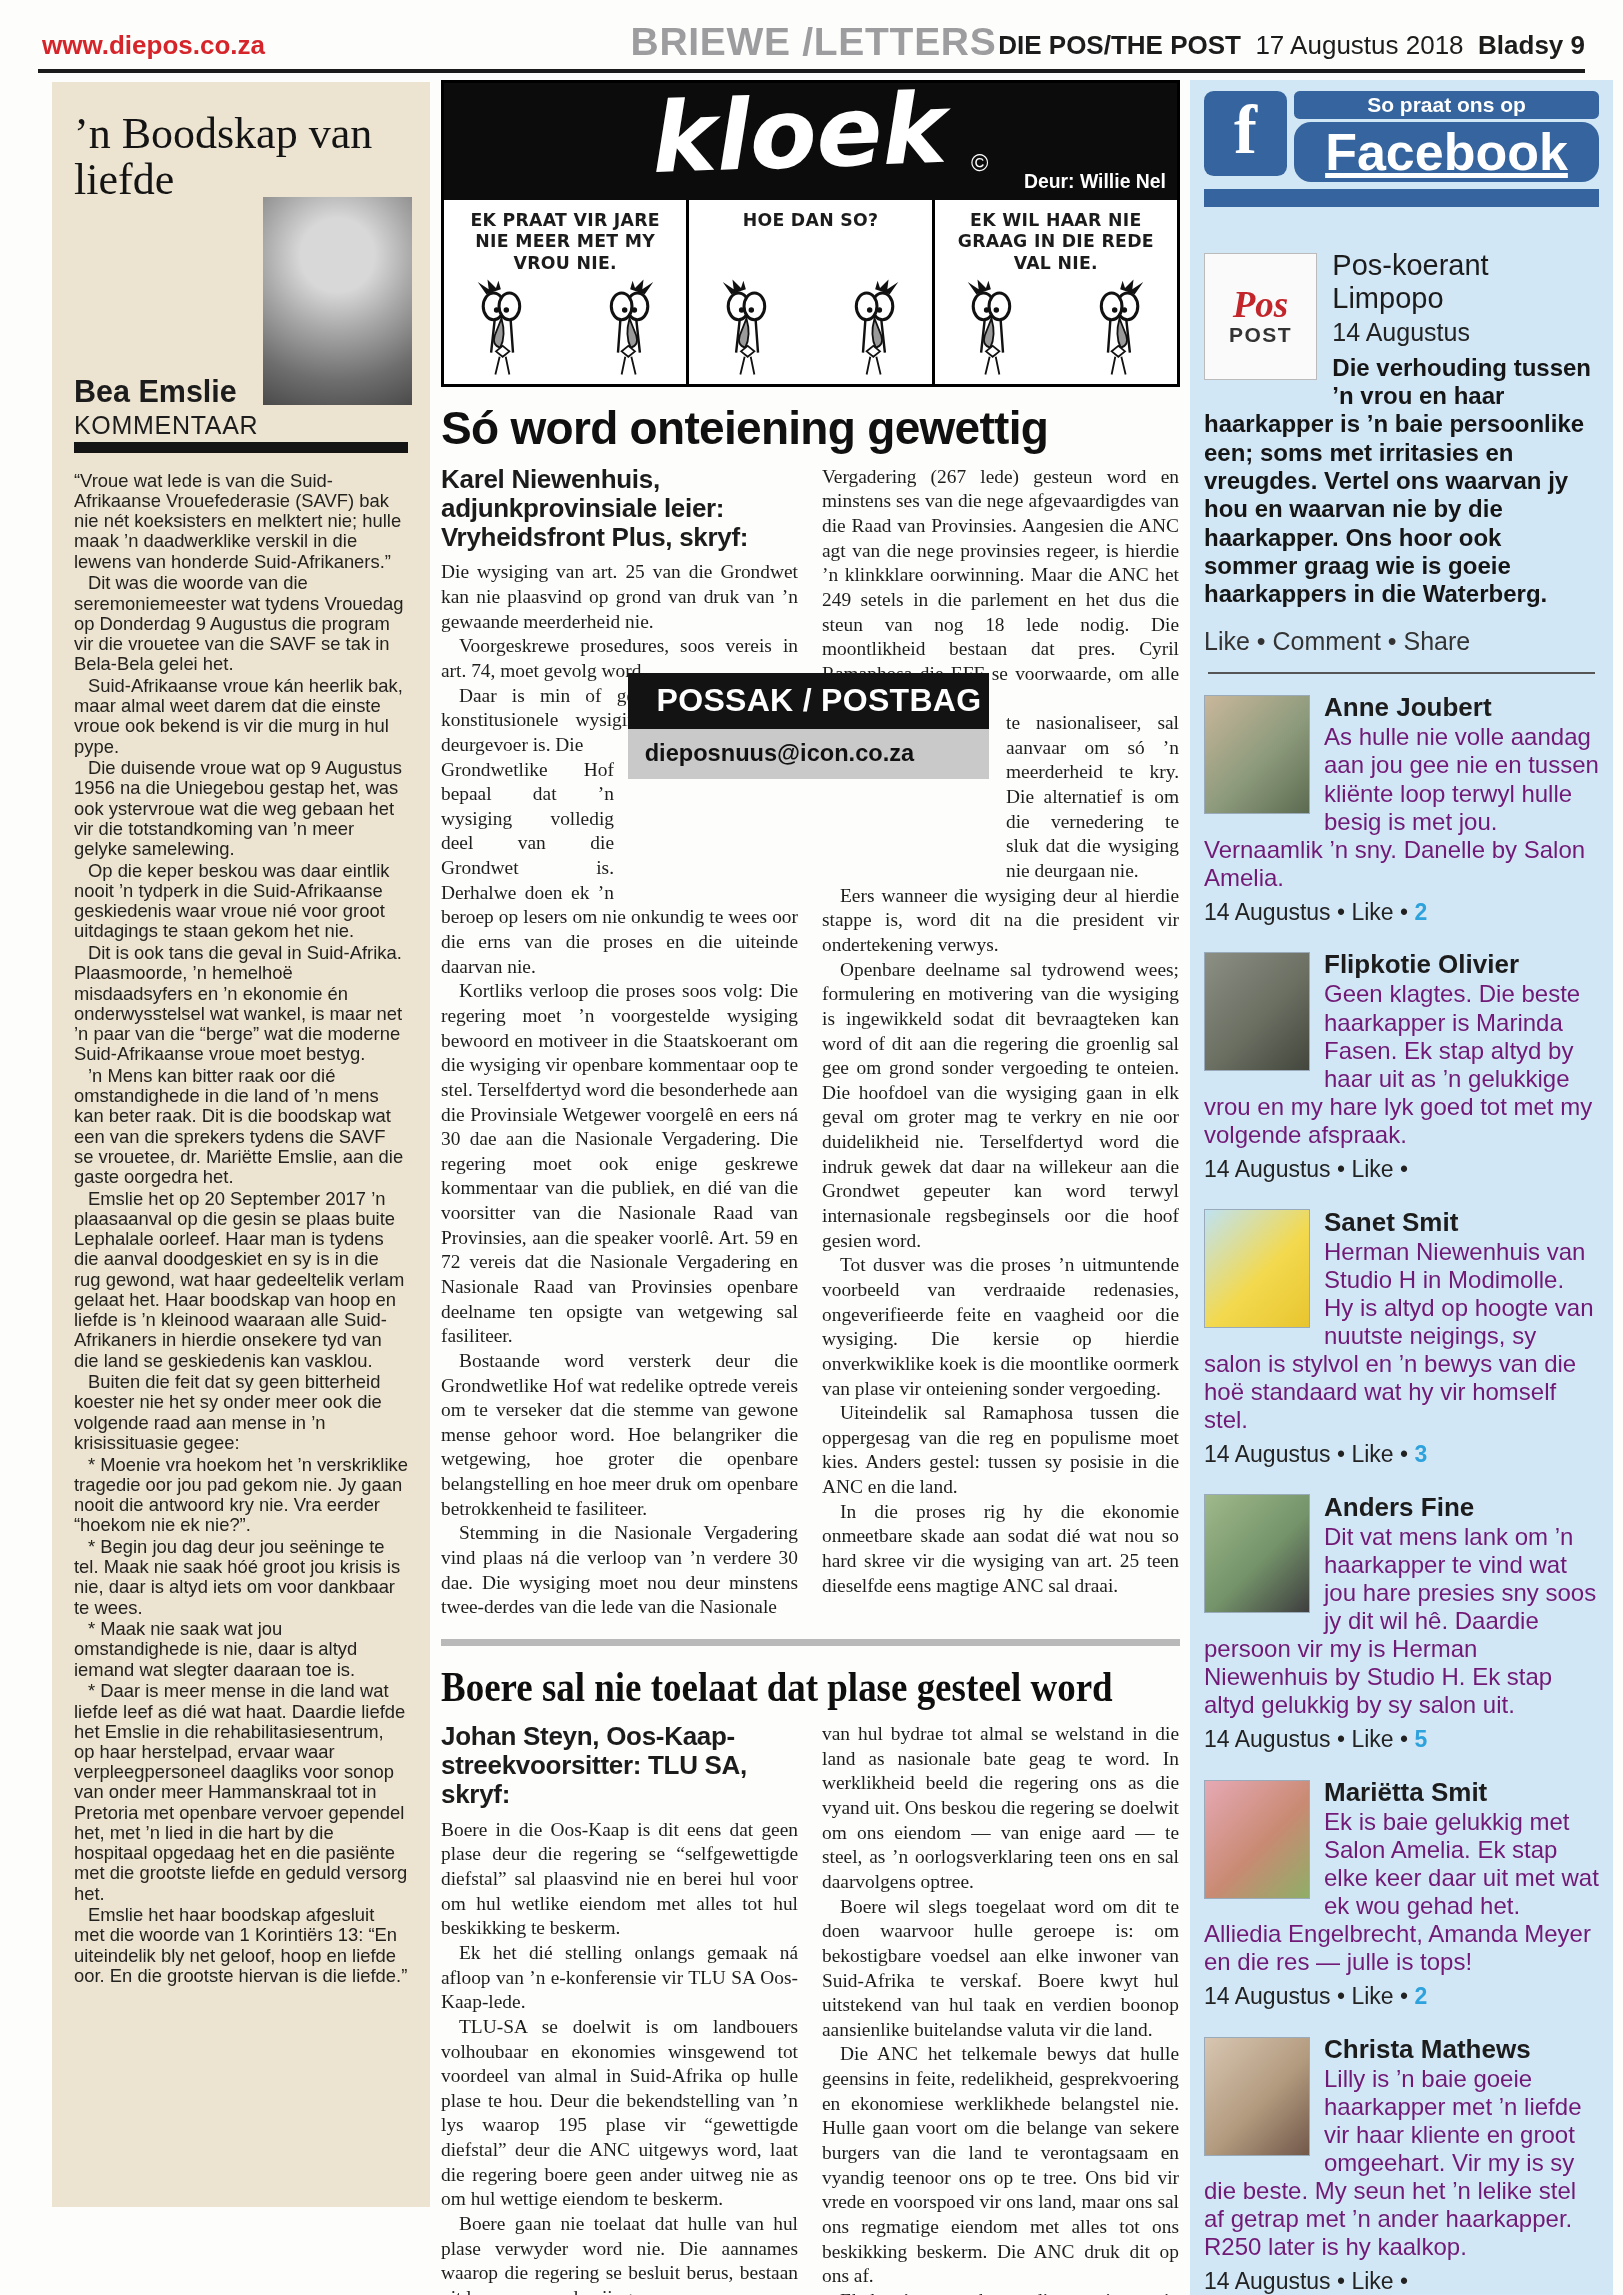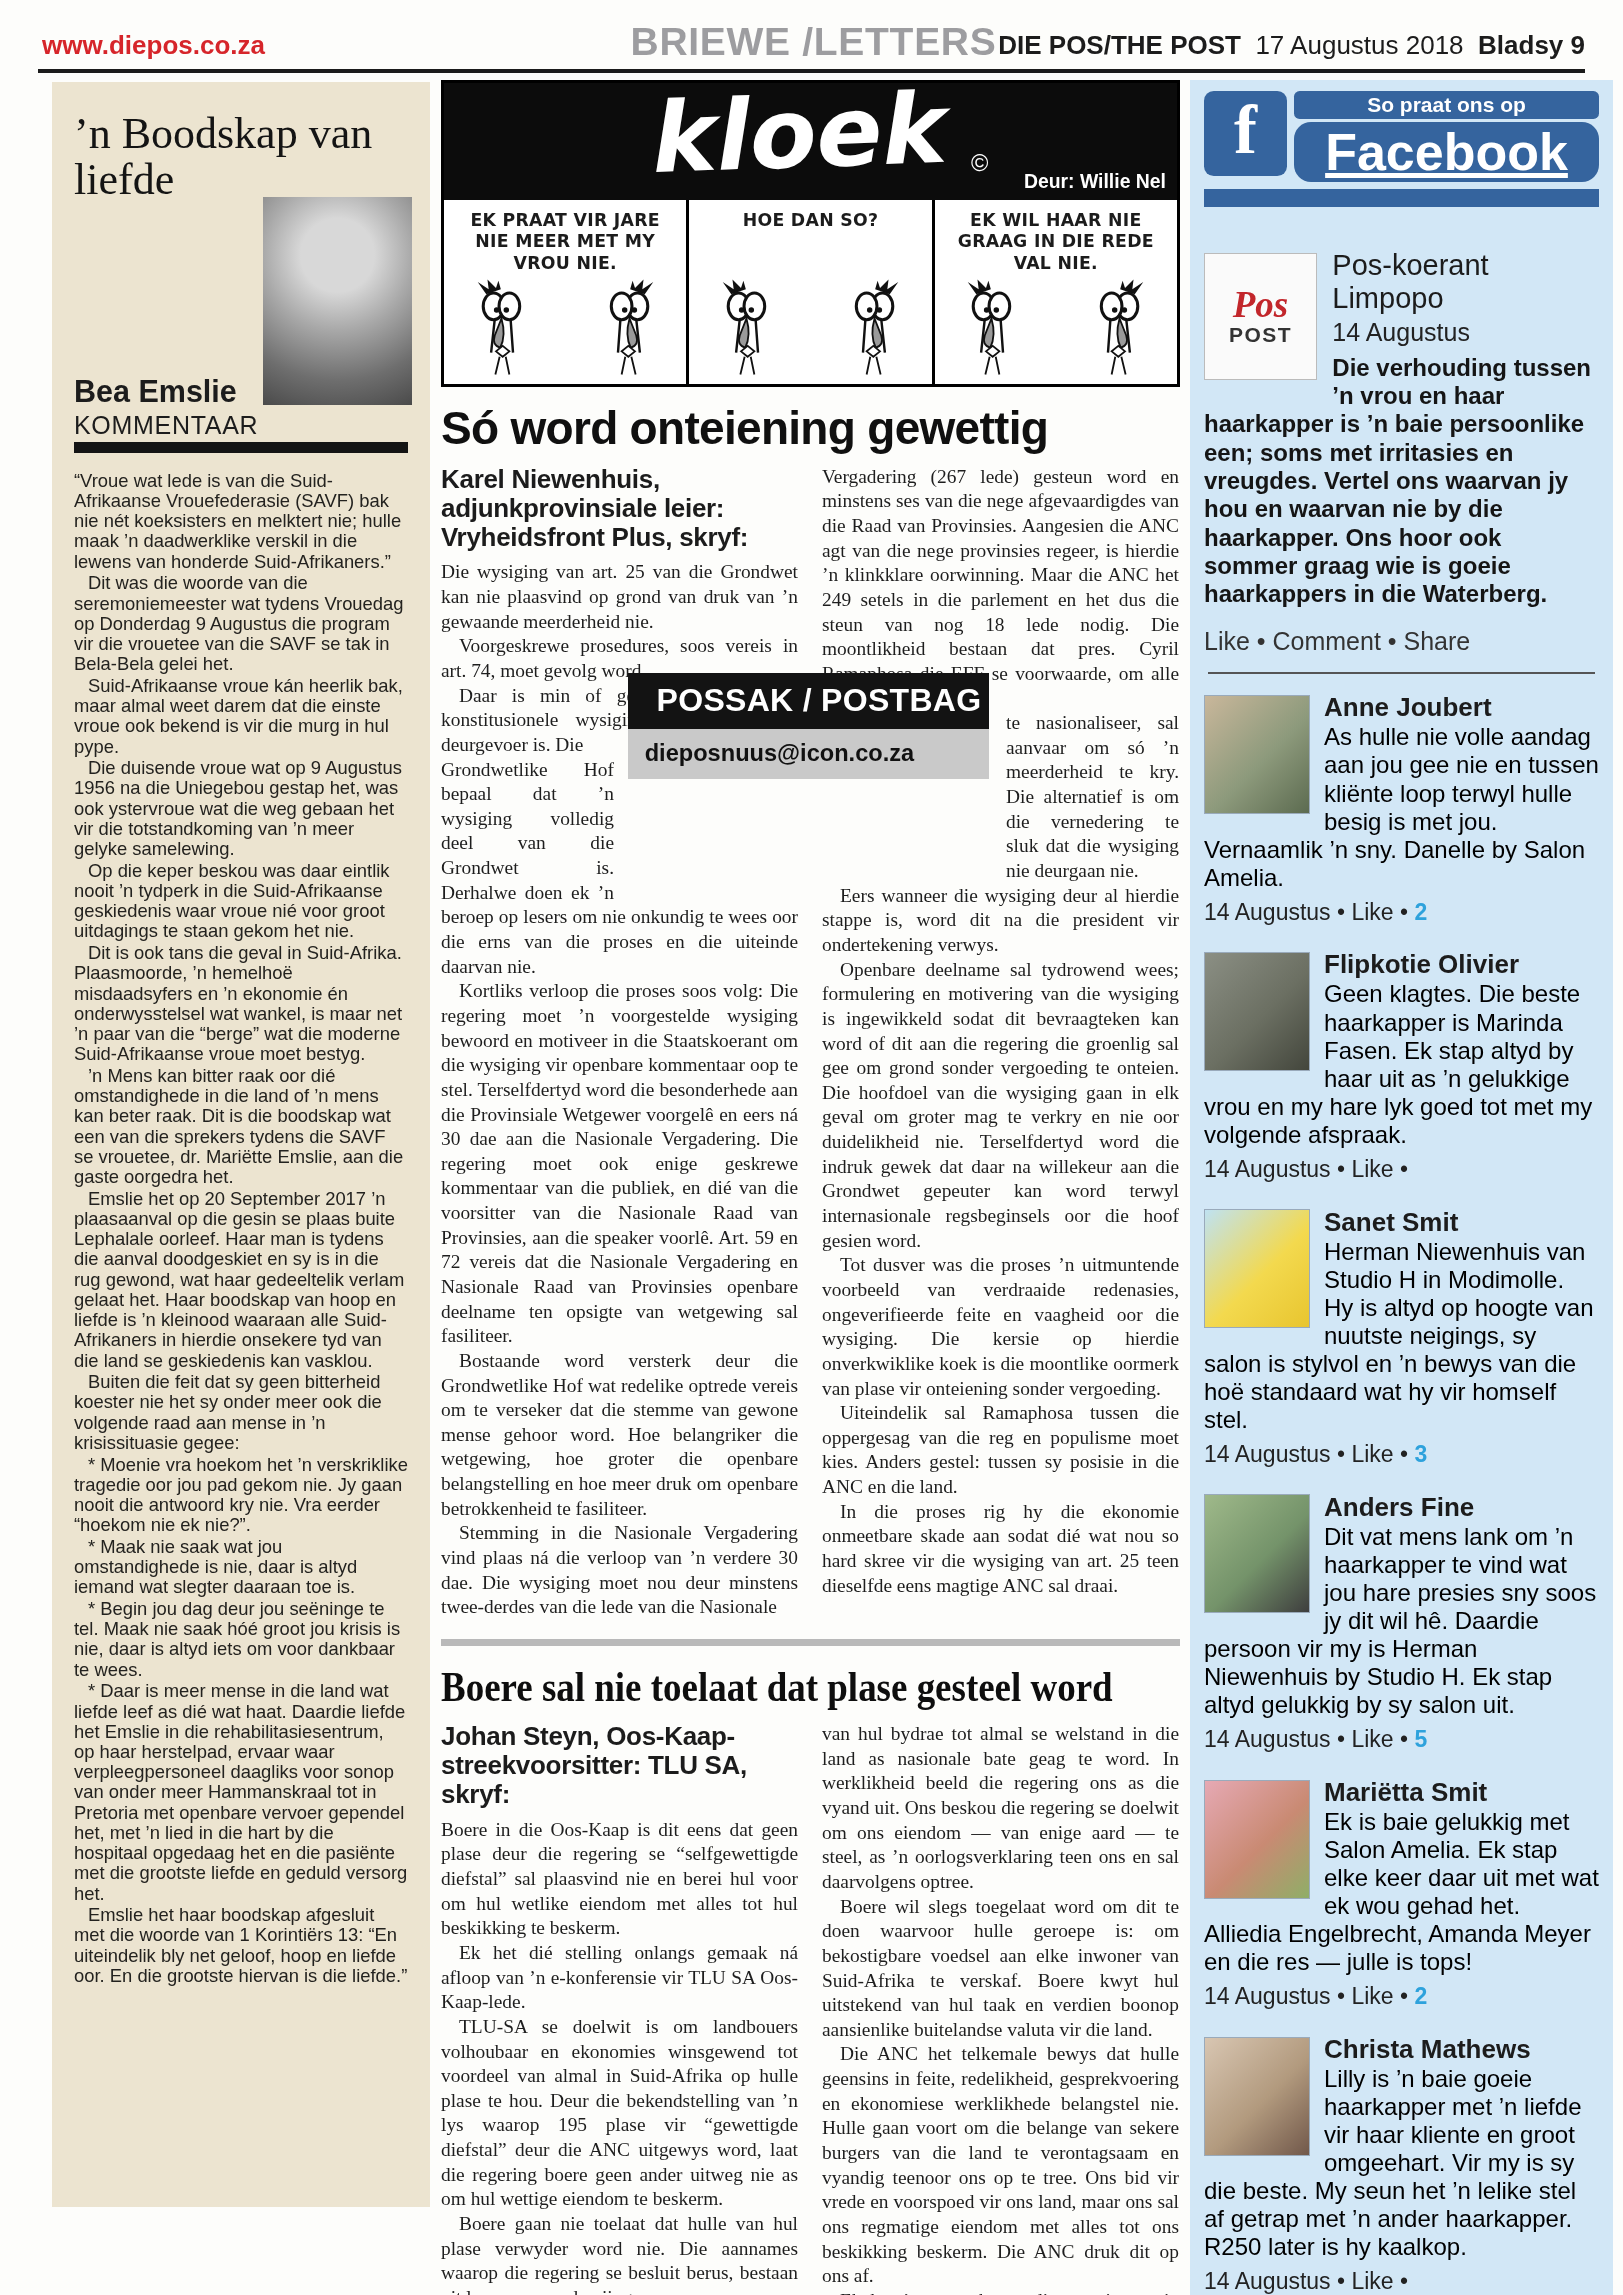--- a/index.html
+++ b/index.html
@@ -87,21 +87,21 @@
   .fb-avatar .red{color:#c2262b;font-family:"Liberation Serif",serif;font-style:italic;font-weight:bold;font-size:37px;line-height:1;}
   .fb-avatar .dark{color:#333;font-weight:bold;font-size:21px;letter-spacing:1.4px;}
   .fb-name{font-weight:normal;font-size:29px;}
   .fb-date{font-size:25px;margin:2.8px 0 7px;color:#222;}
   .fb-posttext{font-weight:bold;font-size:24px;line-height:1.18;color:#151515;}
   .fb-actions{font-size:25px;color:#333;margin:18px 0 12.5px;}
   .fb-divider{height:2.1px;background:#555;margin:4.2px 4.2px 18px;flex:none;}
   .comment{margin-bottom:23.6px;overflow:hidden;flex:none;}
   .cm-avatar{float:left;width:104px;height:117px;margin:2.8px 14px 2.8px 0;border:0.7px solid #9ab;}
   .cm-name{font-weight:bold;font-size:26px;}
-  .cm-text{font-size:24px;line-height:1.17;color:#000000;}
+  .cm-text{font-size:24px;line-height:1.17;color:#701a75;}
   .cm-meta{font-size:23px;color:#222;margin-top:7px;}
   .cm-likes{color:#2ea2dc;font-weight:bold;}
 </style>
 </head>
 <body>
 
 <div class="page">
 
   <div class="masthead">
     <span class="mh-site">www.diepos.co.za</span>
@@ -122,22 +122,22 @@
       <p class="first">“Vroue wat lede is van die Suid-Afrikaanse Vrouefederasie (SAVF) bak nie nét koeksisters en melktert nie; hulle maak ’n daadwerklike verskil in die lewens van honderde Suid-Afrikaners.”</p>
       <p>Dit was die woorde van die seremoniemeester wat tydens Vrouedag op Donderdag 9 Augustus die program vir die vrouetee van die SAVF se tak in Bela-Bela gelei het.</p>
       <p>Suid-Afrikaanse vroue kán heerlik bak, maar almal weet darem dat die einste vroue ook bekend is vir die murg in hul pype.</p>
       <p>Die duisende vroue wat op 9 Augustus 1956 na die Uniegebou gestap het, was ook ystervroue wat die weg gebaan het vir die totstandkoming van ’n meer gelyke samelewing.</p>
       <p>Op die keper beskou was daar eintlik nooit ’n tydperk in die Suid-Afrikaanse geskiedenis waar vroue nié voor groot uitdagings te staan gekom het nie.</p>
       <p>Dit is ook tans die geval in Suid-Afrika. Plaasmoorde, ’n hemelhoë misdaadsyfers en ’n ekonomie én onderwysstelsel wat wankel, is maar net ’n paar van die “berge” wat die moderne Suid-Afrikaanse vroue moet bestyg.</p>
       <p>’n Mens kan bitter raak oor dié omstandighede in die land of ’n mens kan beter raak. Dit is die boodskap wat een van die sprekers tydens die SAVF se vrouetee, dr. Mariëtte Emslie, aan die gaste oorgedra het.</p>
       <p>Emslie het op 20 September 2017 ’n plaasaanval op die gesin se plaas buite Lephalale oorleef. Haar man is tydens die aanval doodgeskiet en sy is in die rug gewond, wat haar gedeeltelik verlam gelaat het. Haar boodskap van hoop en liefde is ’n kleinood waaraan alle Suid-Afrikaners in hierdie onsekere tyd van die land se geskiedenis kan vasklou.</p>
       <p>Buiten die feit dat sy geen bitterheid koester nie het sy onder meer ook die volgende raad aan mense in ’n krisissituasie gegee:</p>
       <p>* Moenie vra hoekom het ’n verskriklike tragedie oor jou pad gekom nie. Jy gaan nooit die antwoord kry nie. Vra eerder “hoekom nie ek nie?”.</p>
+      <p>* Begin jou dag deur jou seëninge te tel. Maak nie saak hóé groot jou krisis is nie, daar is altyd iets om voor dankbaar te wees.</p>
       <p>* Maak nie saak wat jou omstandighede is nie, daar is altyd iemand wat slegter daaraan toe is.</p>
-      <p>* Begin jou dag deur jou seëninge te tel. Maak nie saak hóé groot jou krisis is nie, daar is altyd iets om voor dankbaar te wees.</p>
       <p>* Daar is meer mense in die land wat liefde leef as dié wat haat. Daardie liefde het Emslie in die rehabilitasiesentrum, op haar herstelpad, ervaar waar verpleegpersoneel daagliks voor sonop van onder meer Hammanskraal tot in Pretoria met openbare vervoer gependel het, met ’n lied in die hart by die hospitaal opgedaag het en die pasiënte met die grootste liefde en geduld versorg het.</p>
       <p>Emslie het haar boodskap afgesluit met die woorde van 1 Korintiërs 13: “En uiteindelik bly net geloof, hoop en liefde oor. En die grootste hiervan is die liefde.”</p>
     </div>
   </div>
 
   <div class="middle">
 
     <div class="comic">
       <div class="comic-head">
         <span class="comic-title">kloek</span>

